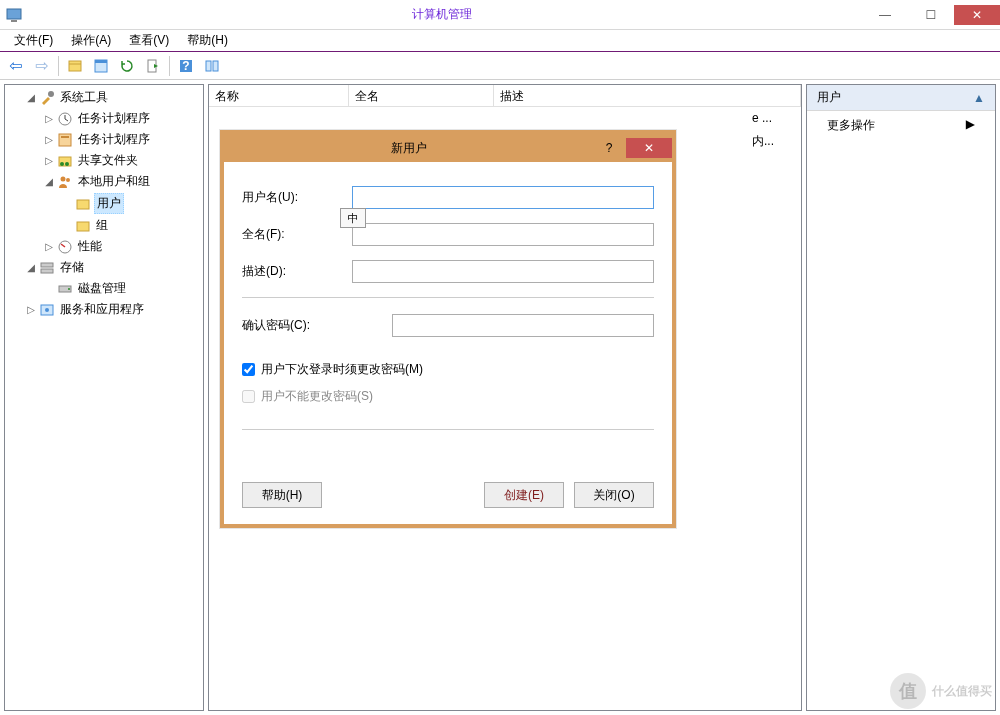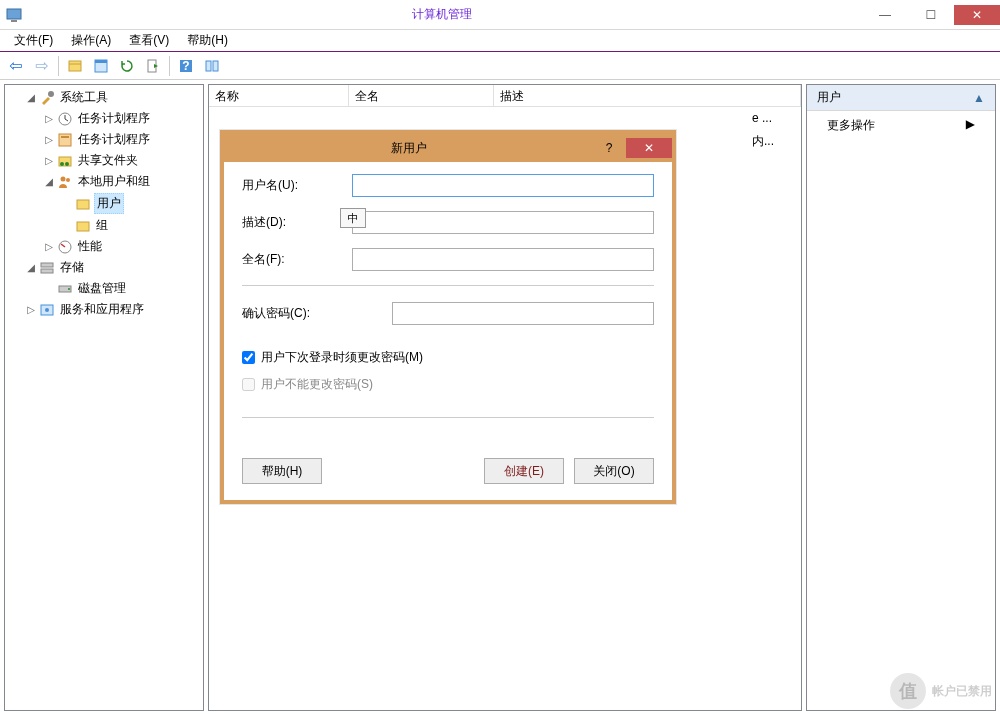--- a/index.html
+++ b/index.html
@@ -49,21 +49,21 @@
     .actions-header { background: #f0f0f0; padding: 4px 8px; border-bottom: 1px solid #d0d0d0; font-weight: normal; }
     .actions-sub { background: #e4ecf7; padding: 4px 10px; display: flex; justify-content: space-between; align-items: center; border-bottom: 1px solid #d8d8d8; }
     .actions-item { padding: 6px 20px; display: flex; justify-content: space-between; }
 
     
     .dialog-veil { position: absolute; left: 220px; top: 130px; width: 456px; background: #fff; border: 4px solid #d89e5f; box-shadow: 0 0 0 1px rgba(0,0,0,.1); }
     .dialog-titlebar { height: 28px; background: #d89e5f; display: flex; align-items: center; color: #000; position: relative; }
     .dialog-title { flex: 1; text-align: center; }
     .dialog-help-btn { width: 30px; height: 20px; display:flex; align-items:center; justify-content:center; margin-right:2px; }
     .dialog-close-btn { width: 46px; height: 20px; background: #c75050; color: #fff; display:flex; align-items:center; justify-content:center; }
-    .dialog-body { padding: 12px 18px; }
+    .dialog-body { padding: 24px 18px; }
     .form-row { display: flex; align-items: center; margin-bottom: 14px; }
     .form-label { width: 110px; }
     .form-input { flex: 1; height: 23px; border: 1px solid #adadad; padding: 2px 4px; }
     .form-input.active { border: 1px solid #569de5; }
     .dialog-hr { border: none; border-top: 1px solid #ccc; margin: 10px 0 16px 0; }
     .check-row { display: flex; align-items: center; margin-bottom: 10px; }
     .check-row input { margin-right: 6px; }
     .check-row.disabled { color: #888; }
     .dialog-buttons { display: flex; justify-content: flex-end; gap: 10px; padding: 12px 18px 16px; }
     .dlg-btn { min-width: 80px; height: 26px; border: 1px solid #adadad; background: #eee; cursor: default; }
@@ -288,25 +288,25 @@
     <div class="dialog-title">新用户</div>
     <div class="dialog-help-btn">?</div>
     <div class="dialog-close-btn">✕</div>
   </div>
   <div class="dialog-body">
     <div class="form-row">
       <div class="form-label">用户名(U):</div>
       <input class="form-input active" style="">
     </div>
     <div class="form-row">
+      <div class="form-label">全名(F):</div>
+      <input class="form-input" style="">
+    </div>
+    <div class="form-row">
       <div class="form-label">描述(D):</div>
-      <input class="form-input" style="">
-    </div>
-    <div class="form-row">
-      <div class="form-label">全名(F):</div>
       <input class="form-input" style="">
     </div>
     <hr class="dialog-hr">
     <div class="form-row">
       <div class="form-label" style="width:150px">确认密码(C):</div>
       <input type="password" class="form-input" style="">
     </div>
     <div style="height:10px"></div>
     <div class="check-row">
       <input type="checkbox" checked="" style="">
@@ -322,14 +322,14 @@
     <button class="dlg-btn left">帮助(H)</button>
     <button class="dlg-btn" disabled="">创建(E)</button>
     <button class="dlg-btn">关闭(O)</button>
   </div>
 </div>
 
 <div class="ime-badge">中</div>
 
 <div class="watermark">
   <div class="watermark-circle">值</div>
-  <span>帐户已禁用</span>
+  <span>什么值得买</span>
 </div>
 
 </body></html>

